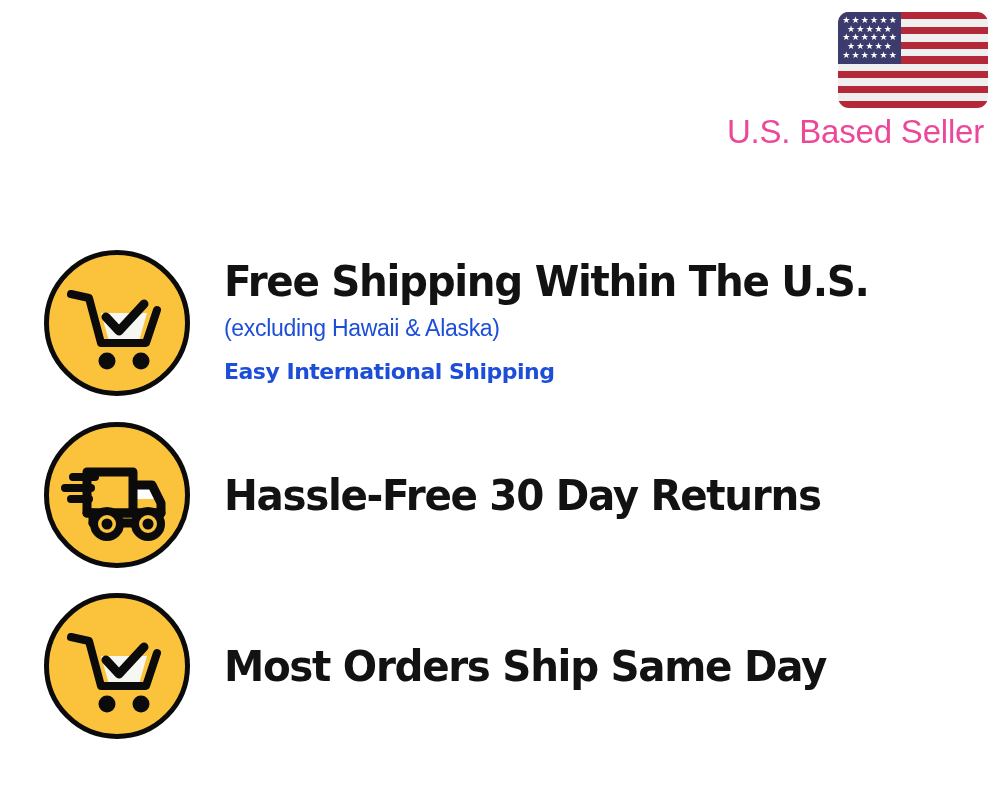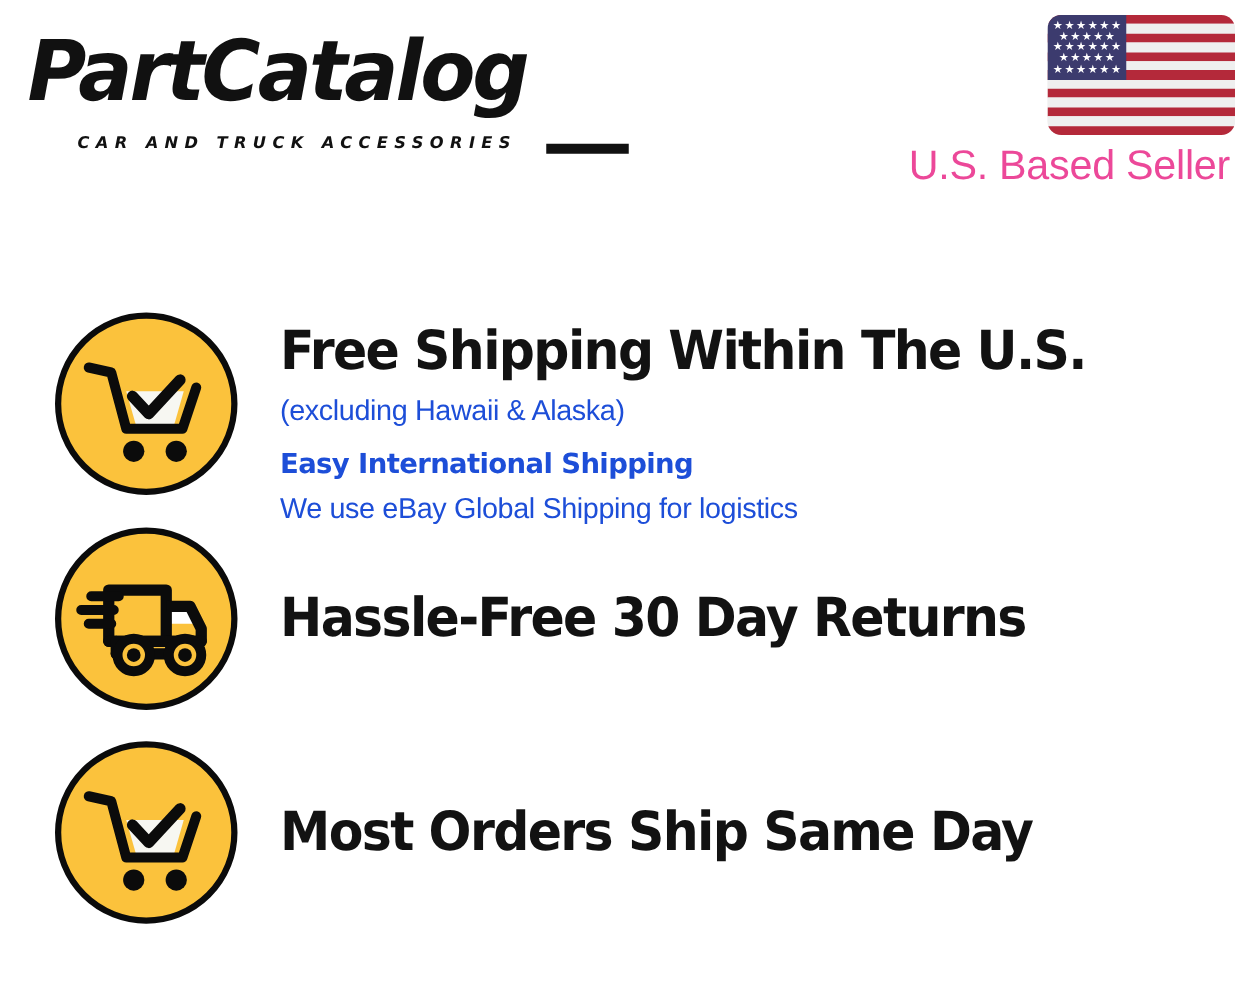--- a/index.html
+++ b/index.html
@@ -205,38 +205,33 @@
     font-weight: 700;
     font-size: 22px;
     line-height: 31px;
     letter-spacing: -0.5px;
   }
 
   
   #row-0 .feature-text { top: 6px; }
   #row-0 .headline { margin-bottom: 6px; }
   #row-0 .sub-0 { margin-bottom: 12px; }
-  #row-0 .sub-1 { margin-bottom: 3px; }
+  #row-0 .sub-1 { margin-bottom: 16px; }
 
   
   #row-1 .feature-text,
   #row-2 .feature-text { top: 48px; }
 </style>
 </head>
 <body>
 
 <div id="page">
 
   <div id="header">
 
-    <div id="logo-block">
-      <div id="logo-wordmark">PartCatalog</div>
-      <div id="logo-tagline">CAR AND TRUCK ACCESSORIES</div>
-      <div id="logo-tail"></div>
-    </div>
 
     <div id="flag">
       <div class="stripe red" style="top:0px"></div>
       <div class="stripe white" style="top:7.385px"></div>
       <div class="stripe red" style="top:14.769px"></div>
       <div class="stripe white" style="top:22.154px"></div>
       <div class="stripe red" style="top:29.538px"></div>
       <div class="stripe white" style="top:36.923px"></div>
       <div class="stripe red" style="top:44.308px"></div>
       <div class="stripe white" style="top:51.692px"></div>
@@ -300,21 +295,20 @@
           <path d="M22 39 L40 43 L52 88 L97 88 L108 55" fill="none" stroke="#0b0b0b" stroke-width="8" stroke-linecap="round" stroke-linejoin="round"></path>
           <path d="M57 62 L70 76 L95 49" fill="none" stroke="#0b0b0b" stroke-width="9" stroke-linecap="round" stroke-linejoin="round"></path>
           <circle cx="58" cy="106" r="8.5" fill="#0b0b0b"></circle>
           <circle cx="92" cy="106" r="8.5" fill="#0b0b0b"></circle>
         </svg>
       </div>
       <div class="feature-text">
         <div class="headline">Free Shipping Within The U.S.</div>
         <div class="subline sub-0">(excluding Hawaii &amp; Alaska)</div>
         <div class="subline bold sub-1">Easy International Shipping</div>
-        <div class="subline sub-2">We use eBay Global Shipping for logistics</div>
       </div>
     </div>
 
     <div class="feature-row" id="row-1">
       <div class="icon-badge">
         <svg viewBox="0 0 136 136" xmlns="http://www.w3.org/2000/svg">
           <polygon points="86,55 102,55 106,72 86,72" fill="#ffffff"></polygon>
           <path d="M38 45 L84 45 L84 86 L38 86 Z" fill="none" stroke="#0b0b0b" stroke-width="9" stroke-linejoin="round"></path>
           <path d="M84 58 L103 58 L112 76 L112 86 L84 86" fill="none" stroke="#0b0b0b" stroke-width="9" stroke-linejoin="round"></path>
           <path d="M38 86 L112 86" stroke="#0b0b0b" stroke-width="9" stroke-linecap="round"></path>

